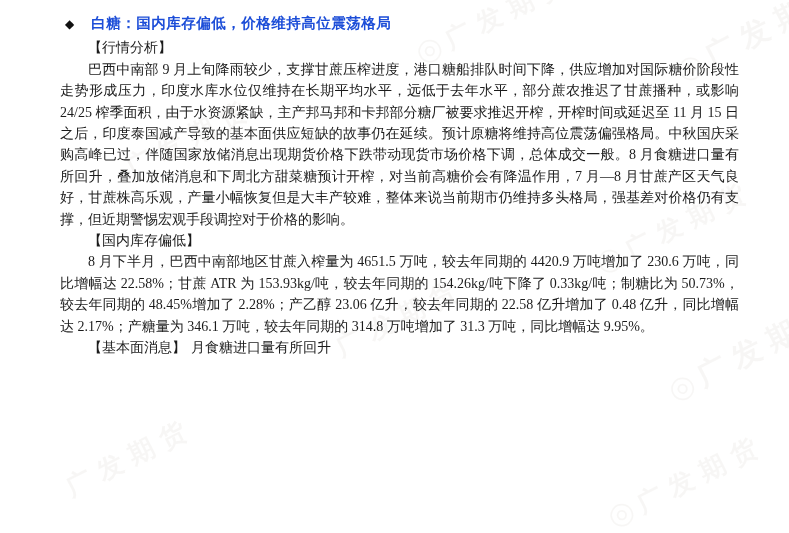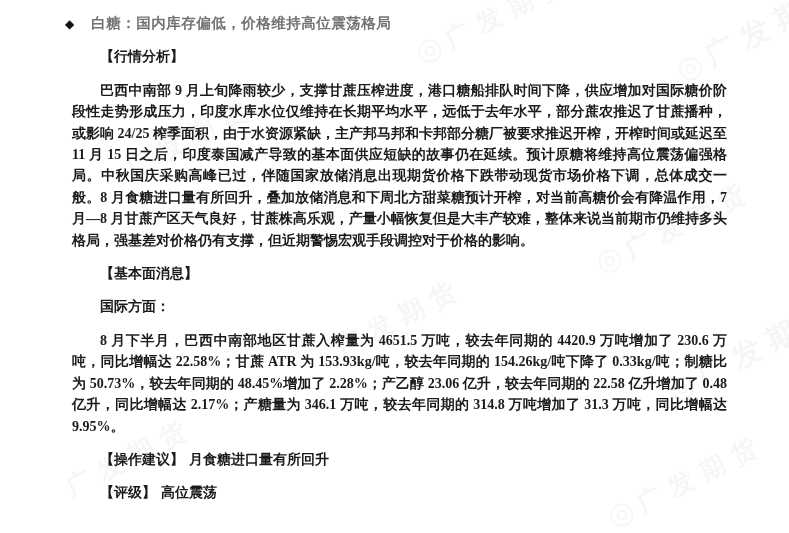--- a/index.html
+++ b/index.html
@@ -34,23 +34,23 @@
     font-size:14px; line-height:21.4px;
     text-align:justify; text-justify:inter-ideograph;
   }
   .title-row {
     display:flex; align-items:center; gap:17px;
     margin:0 0 3px 5px;
   }
   .diamond { color:#111111; font-size:12px; line-height:1; }
   .title {
     margin:0; font-size:14.5px; font-weight:bold;
-    color:#737373; letter-spacing:0.5px;
+    color:#1d4ed8; letter-spacing:0.5px;
   }
-  p.para { margin:12px;font-weight:bold; }
+  p.para { margin:0; }
   .indent { text-indent:2em; }
   .label-gap { margin-right:0.35em; }
 </style>
 </head>
 <body>
 
 <div class="page">
 
   <div class="wm-layer">
     <div class="wm"><span class="wm-logo">◎</span><span>广发期货</span></div>
@@ -66,23 +66,21 @@
   <div class="content">
 
     <div class="title-row">
       <span class="diamond">◆</span>
       <h1 class="title">白糖：国内库存偏低，价格维持高位震荡格局</h1>
     </div>
 
     <p class="para indent">【行情分析】</p>
     <p class="para indent">巴西中南部 9 月上旬降雨较少，支撑甘蔗压榨进度，港口糖船排队时间下降，供应增加对国际糖价阶段性走势形成压力，印度水库水位仅维持在长期平均水平，远低于去年水平，部分蔗农推迟了甘蔗播种，或影响 24/25 榨季面积，由于水资源紧缺，主产邦马邦和卡邦部分糖厂被要求推迟开榨，开榨时间或延迟至 11 月 15 日之后，印度泰国减产导致的基本面供应短缺的故事仍在延续。预计原糖将维持高位震荡偏强格局。中秋国庆采购高峰已过，伴随国家放储消息出现期货价格下跌带动现货市场价格下调，总体成交一般。8 月食糖进口量有所回升，叠加放储消息和下周北方甜菜糖预计开榨，对当前高糖价会有降温作用，7 月—8 月甘蔗产区天气良好，甘蔗株高乐观，产量小幅恢复但是大丰产较难，整体来说当前期市仍维持多头格局，强基差对价格仍有支撑，但近期警惕宏观手段调控对于价格的影响。</p>
 
-    <p class="para indent">【基本面消息】</p>
+    <p class="para indent">【国内库存偏低】</p>
 
-    <p class="para indent">国际方面：</p>
     <p class="para indent">8 月下半月，巴西中南部地区甘蔗入榨量为 4651.5 万吨，较去年同期的 4420.9 万吨增加了 230.6 万吨，同比增幅达 22.58%；甘蔗 ATR 为 153.93kg/吨，较去年同期的 154.26kg/吨下降了 0.33kg/吨；制糖比为 50.73%，较去年同期的 48.45%增加了 2.28%；产乙醇 23.06 亿升，较去年同期的 22.58 亿升增加了 0.48 亿升，同比增幅达 2.17%；产糖量为 346.1 万吨，较去年同期的 314.8 万吨增加了 31.3 万吨，同比增幅达 9.95%。</p>
 
 
-    <p class="para indent"><span class="label-gap">【操作建议】</span><span>月食糖进口量有所回升</span></p>
-    <p class="para indent"><span class="label-gap">【评级】</span><span>高位震荡</span></p>
+    <p class="para indent"><span class="label-gap">【基本面消息】</span><span>月食糖进口量有所回升</span></p>
 
   </div>
 </div>
 
 </body></html>

